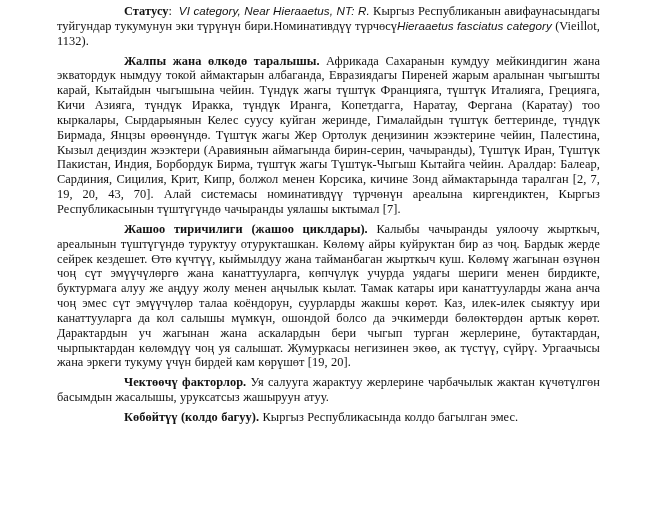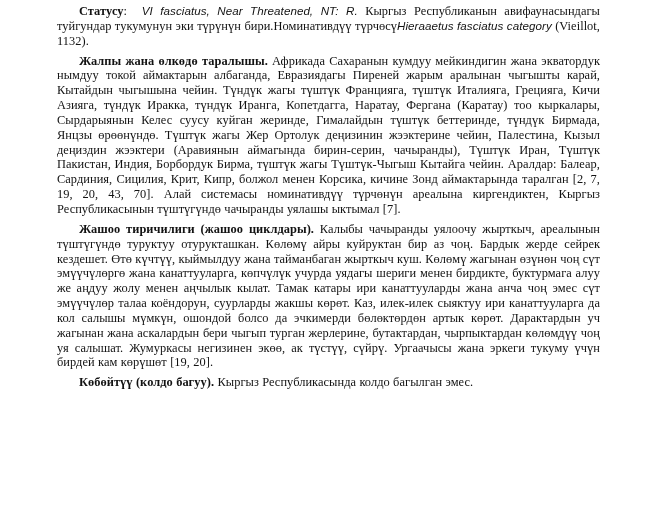--- a/index.html
+++ b/index.html
@@ -30,20 +30,21 @@
     font-size: 12.4px;
     line-height: 14.85px;
     letter-spacing: 0.05px;
     word-spacing: 0.2px;
   }
   .para:last-child {
     margin-bottom: 0;
   }
   .hdr {
     font-weight: bold;
+    margin-left: 45px;
   }
   .ital {
     font-style: italic;
     font-family: "Liberation Sans", "DejaVu Sans", sans-serif;
     font-size: 11.6px;
   }
   .sp {
     font-style: italic;
     font-family: "Liberation Sans", "DejaVu Sans", sans-serif;
     font-size: 11.6px;
@@ -53,32 +54,35 @@
     font-style: normal;
   }
 </style>
 </head>
 <body>
 
 <div id="page">
 
   <p class="para">
     <span class="hdr">Статусу</span><span class="plain">:</span>&nbsp;
-    <span class="ital">VI fasciatus, Near Threatened, NT: R.</span><span> Кыргыз Республиканын авифаунасындагы туйгундар тукумунун эки түрүнүн бири.Номинативдүү түрчөсү</span><span class="sp">Hieraaetus fasciatus category</span><span> (Vieillot, 1132).</span>
+    <span class="ital">VI category, Near Hieraaetus, NT: R.</span><span> Кыргыз Республиканын авифаунасындагы туйгундар тукумунун эки түрүнүн бири.Номинативдүү түрчөсү</span><span class="sp">Hieraaetus fasciatus category</span><span> (Vieillot, 1132).</span>
   </p>
 
   <p class="para">
     <span class="hdr">Жалпы жана өлкөдө таралышы.</span><span> Африкада Сахаранын кумдуу мейкиндигин жана экватордук нымдуу токой аймактарын албаганда, Евразиядагы Пиреней жарым аралынан чыгышты карай, Кытайдын чыгышына чейин. Түндүк жагы түштүк Францияга, түштүк Италияга, Грецияга, Кичи Азияга, түндүк Иракка, түндүк Иранга, Копетдагга, Наратау, Фергана (Каратау) тоо кыркалары, Сырдарыянын Келес суусу куйган жеринде, Гималайдын түштүк беттеринде, түндүк Бирмада, Янцзы өрөөнүндө. Түштүк жагы Жер Ортолук деңизинин жээктерине чейин, Палестина, Кызыл деңиздин жээктери (Аравиянын аймагында бирин-серин, чачыранды), Түштүк Иран, Түштүк Пакистан, Индия, Борбордук Бирма, түштүк жагы Түштүк-Чыгыш Кытайга чейин. Аралдар: Балеар, Сардиния, Сицилия, Крит, Кипр, болжол менен Корсика, кичине  Зонд аймактарында таралган [2, 7, 19, 20, 43, 70]. Алай системасы номинативдүү түрчөнүн ареалына киргендиктен, Кыргыз Республикасынын түштүгүндө чачыранды уялашы ыктымал [7].</span>
   </p>
 
 
 
   <p class="para">
     <span class="hdr">Жашоо тиричилиги (жашоо циклдары).</span><span> Калыбы чачыранды уялоочу жырткыч, ареалынын түштүгүндө туруктуу отурукташкан. Көлөмү айры куйруктан бир аз чоң. Бардык жерде сейрек кездешет. Өтө күчтүү, кыймылдуу жана тайманбаган жырткыч куш. Көлөмү жагынан өзүнөн чоң сүт эмүүчүлөргө жана канаттууларга, көпчүлүк учурда уядагы шериги менен бирдикте, буктурмага алуу же аңдуу жолу менен аңчылык кылат. Тамак катары ири канаттууларды жана анча чоң эмес сүт эмүүчүлөр талаа коёндорун, сууpларды жакшы көрөт. Каз, илек-илек сыяктуу ири канаттууларга да кол салышы мүмкүн, ошондой болсо да эчкимерди бөлөктөрдөн артык көрөт. Дарактардын уч жагынан жана аскалардын бери чыгып турган жерлерине, бутактардан, чырпыктардан көлөмдүү чоң уя салышат. Жумуркасы негизинен экөө, ак түстүү, сүйрү. Ургаачысы жана эркеги тукуму үчүн бирдей кам көрүшөт [19, 20].</span>
   </p>
 
+  <p class="para">
+    <span class="hdr">Чектөөчү факторлор.</span><span> Уя салууга жарактуу жерлерине чарбачылык жактан күчөтүлгөн басымдын жасалышы, уруксатсыз жашыруун атуу.</span>
+  </p>
 
   <p class="para">
     <span class="hdr">Көбөйтүү (колдо багуу).</span><span> Кыргыз Республикасында колдо багылган эмес.</span>
   </p>
 
 
 </div>
 
 </body></html>

